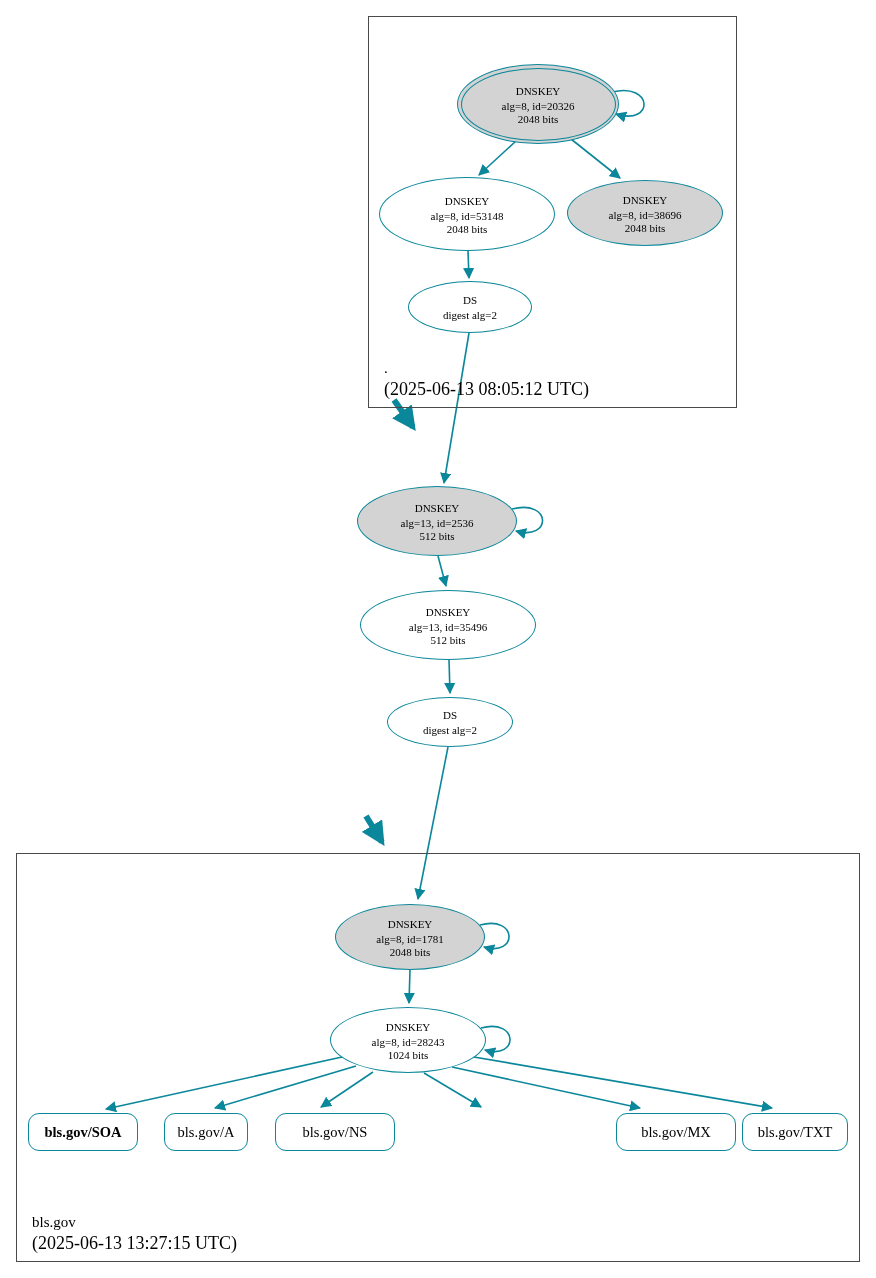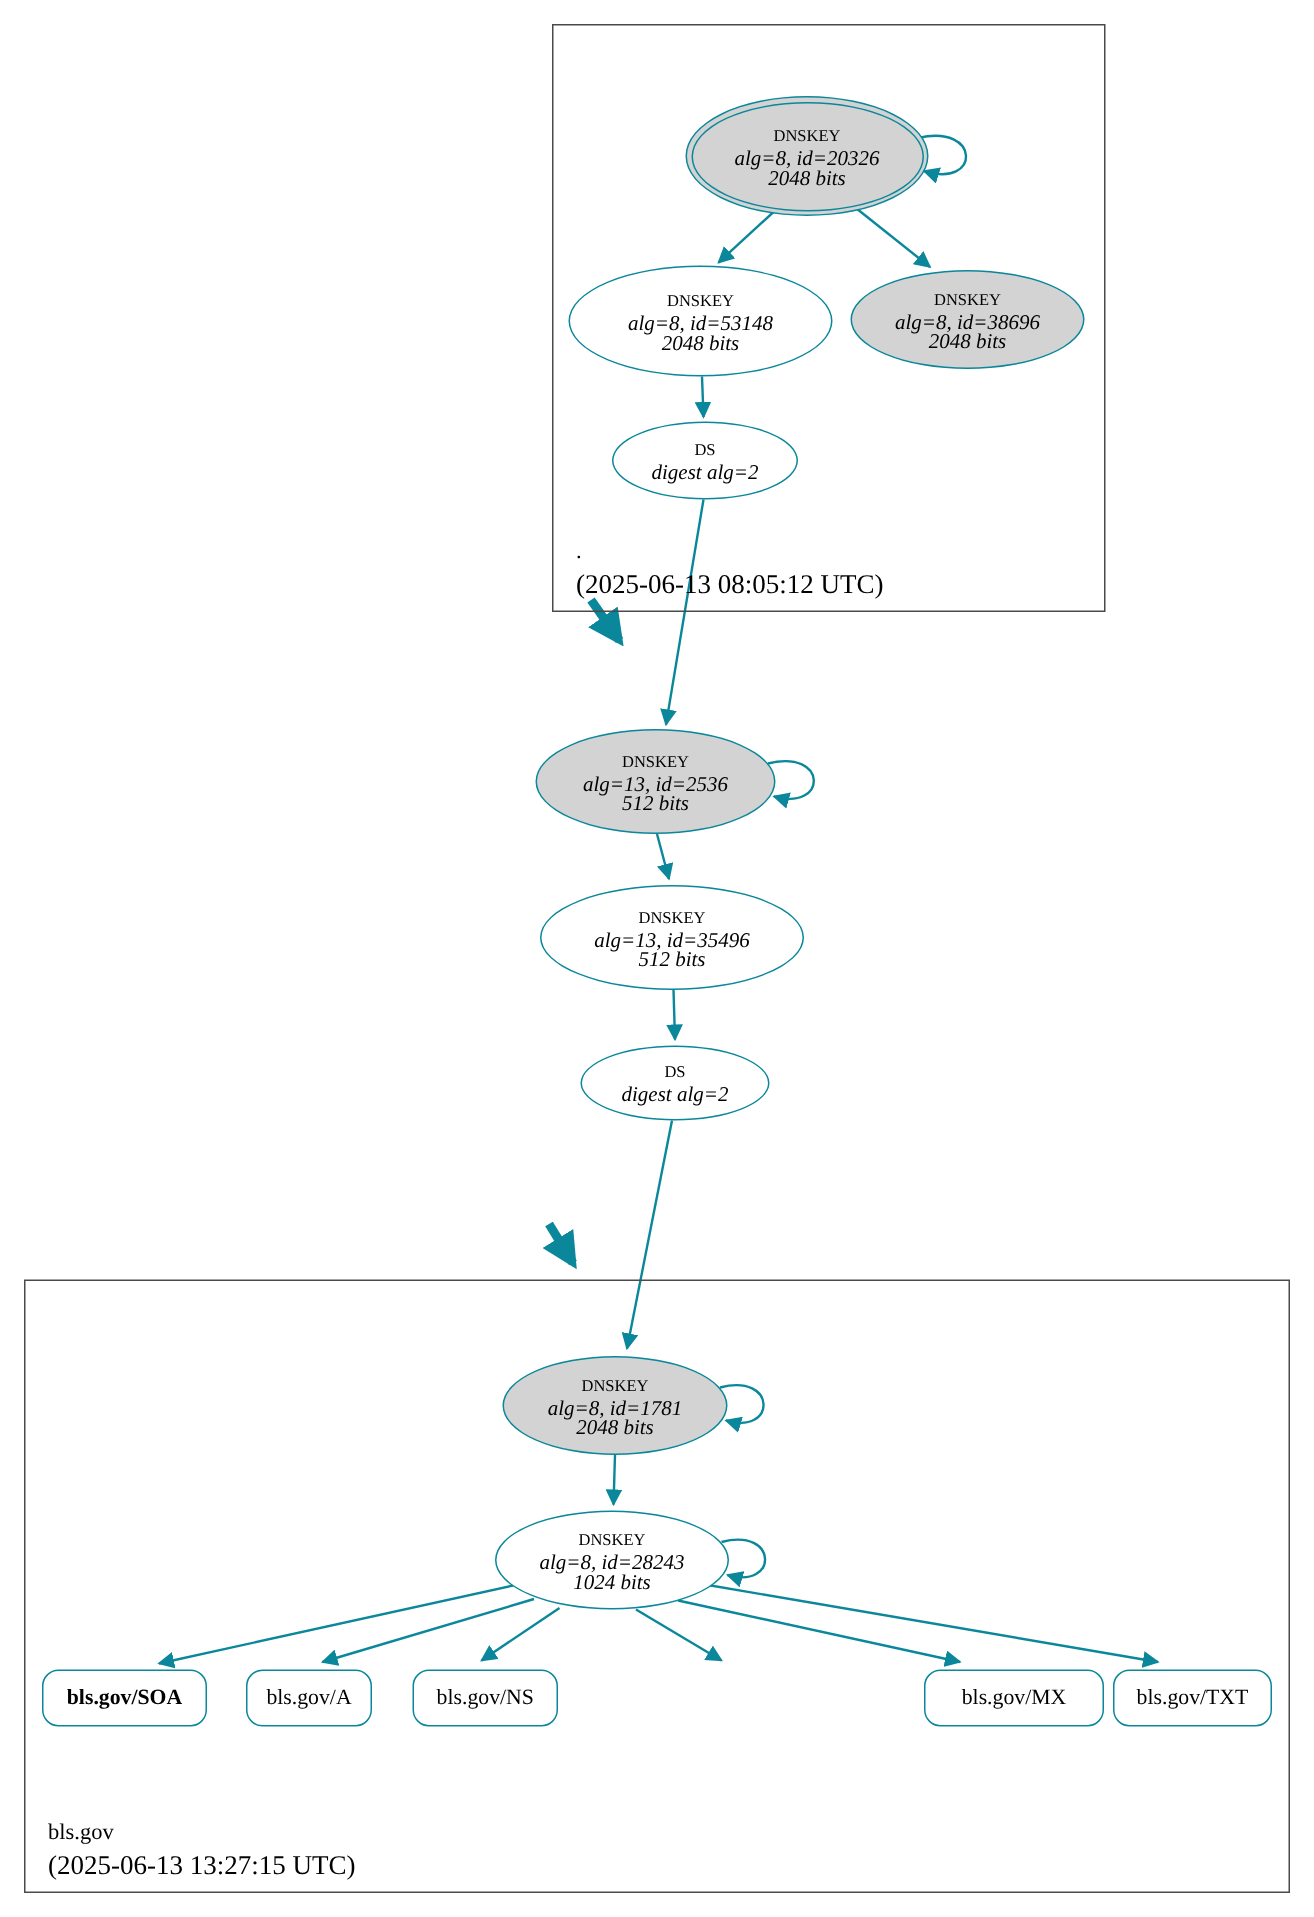--- a/index.html
+++ b/index.html
@@ -18,21 +18,21 @@
 
   .node { position:absolute; display:flex; flex-direction:column; align-items:center;
           justify-content:center; text-align:center; }
   .ellipse { border:1.5px solid var(--accent,#0a879a); border-radius:50%; background:#fff; }
   .ellipse.gray { background:var(--ksk_fill,#d3d3d3); }
   .double { padding:0; }
   .double .inner { position:absolute; inset:2.5px; border:1.5px solid var(--accent,#0a879a);
           border-radius:50%; display:flex; flex-direction:column; align-items:center;
           justify-content:center; }
   .t1 { font-size:11px; line-height:17px; }
-  .t2 { font-size:14px; line-height:13px;font-style:italic; }
+  .t2 { font-size:11px; line-height:13px; }
   .rrset { border:1.5px solid var(--accent,#0a879a); border-radius:11px; background:#fff;
           height:38px; font-size:14.5px; }
 </style>
 </head>
 <body>
 
 <div class="canvas">
 
   <svg class="edges" width="876" height="1278" viewBox="0 0 876 1278">
     <defs>
@@ -120,17 +120,17 @@
     <div class="t2">2048 bits</div>
   </div>
   <div class="node ellipse" style="left:330px; top:1007px; width:156px; height:66px;">
     <div class="t1">DNSKEY</div>
     <div class="t2">alg=8, id=28243</div>
     <div class="t2">1024 bits</div>
   </div>
 
   <div class="node rrset" style="left:28px;  top:1113px; width:110px;font-weight:bold;">bls.gov/SOA</div>
   <div class="node rrset" style="left:164px; top:1113px; width:84px;">bls.gov/A</div>
-  <div class="node rrset" style="left:275px; top:1113px; width:97px;">bls.gov/NS</div>
+  <div class="node rrset" style="left:275px; top:1113px; width:120px;">bls.gov/NS</div>
   <div class="node rrset" style="left:616px; top:1113px; width:120px;">bls.gov/MX</div>
   <div class="node rrset" style="left:742px; top:1113px; width:106px;">bls.gov/TXT</div>
 
 </div>
 
 </body></html>

